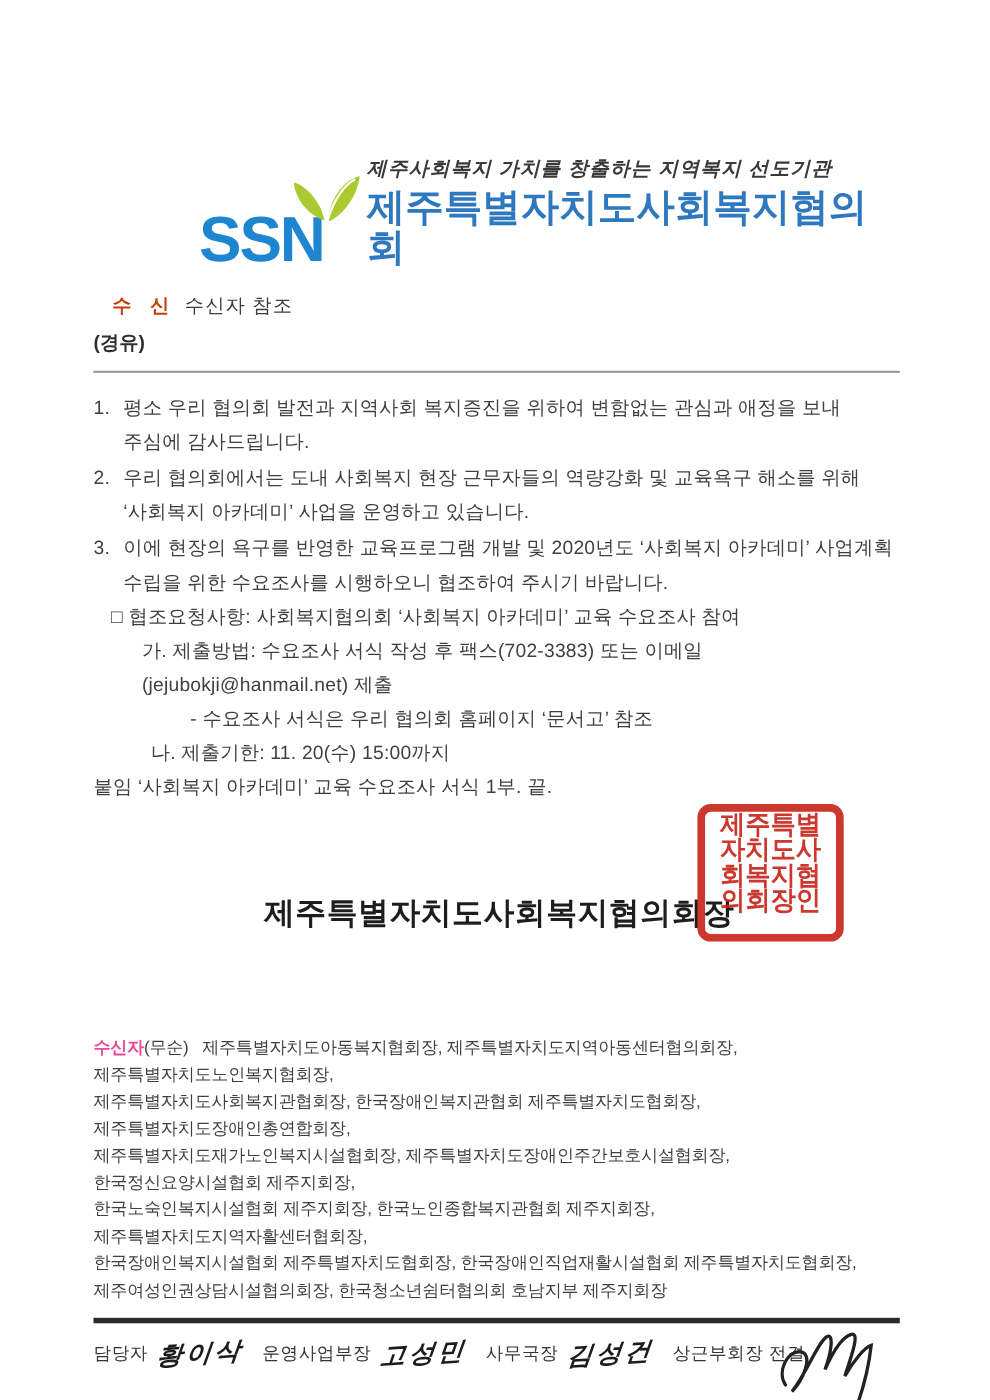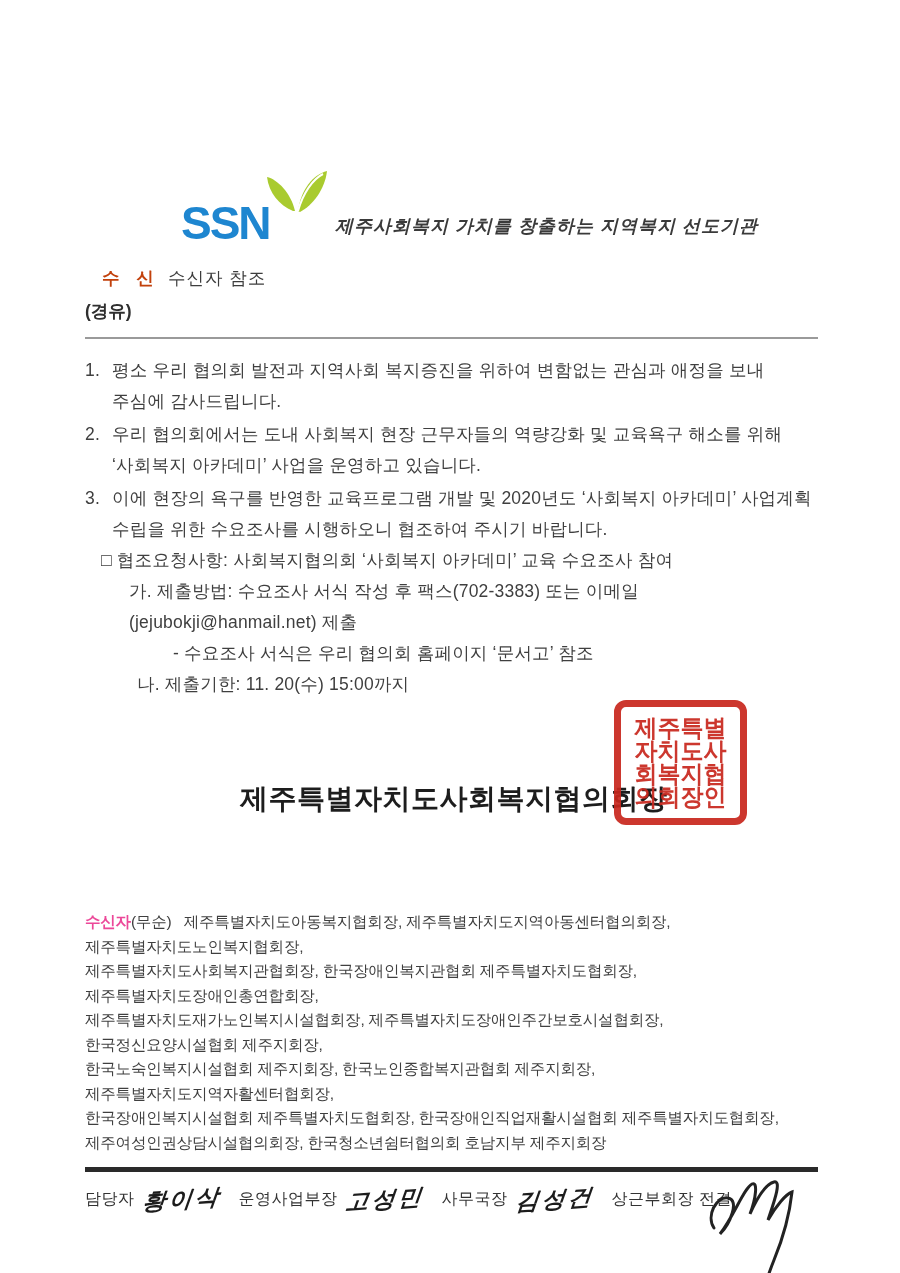--- a/index.html
+++ b/index.html
@@ -7,21 +7,21 @@
   .page {
     position:relative; width:900px; height:1273px; margin:0 auto;
     background:#ffffff; overflow:hidden;
     font-family:"Liberation Sans", sans-serif; color:#3d3d3d;
   }
   .doc { position:absolute; left:85px; right:82px; top:148px; }
 
   
   .logo-row { display:flex; align-items:flex-end; margin-left:96px; height:96px; }
   .logo-mark { position:relative; width:140px; }
-  .logo-acronym { font-size:46px; font-weight:800; letter-spacing:-2px; line-height:0.9; }
+  .logo-acronym { font-size:58px; font-weight:800; letter-spacing:-2px; line-height:0.9; }
   .leaf { position:absolute; top:-34px; left:84px; }
   .logo-text-block { margin-left:14px; padding-bottom:0px; }
   .slogan { font-size:18px; font-weight:700; font-style:italic; color:#3a3a3a; letter-spacing:1px; margin-bottom:6px;margin-top:15px; }
   .org-name { font-size:35px; font-weight:800; letter-spacing:0px; line-height:1.05; }
 
   
   .meta { margin-top:18px; font-size:17.5px; }
   .meta-row { display:flex; line-height:33px; }
   .meta-label { font-weight:700; color:#c2410c; width:66px; letter-spacing:6px; flex:none;margin-left:17px; }
   .meta-value { color:#3d3d3d; letter-spacing:1px; }
@@ -39,23 +39,23 @@
   .ind3 { padding-left:88px; }
   .ind2b { padding-left:52px; }
 
   
   .signer { position:relative; margin-top:40px; height:120px; }
   .signer-title {
     position:absolute; left:155px; top:40px;
     font-size:28px; font-weight:800; color:#1d1d1d; letter-spacing:0.5px;
   }
   .seal {
-    position:absolute; left:529px; top:-40px; width:133px; height:125px;
+    position:absolute; left:549px; top:-40px; width:133px; height:125px;
     border:7px solid #c8271d; border-radius:12px; opacity:0.92;
-    display:flex; flex-direction:column; justify-content:center;
+    display:flex; flex-direction:column; justify-content:flex-start;
     padding:0 2px; background:rgba(255,255,255,0);
   }
   .seal-row { display:flex; justify-content:space-around; color:#c8271d;
     font-weight:800; font-size:23px; line-height:1; transform:scaleY(1.05); }
 
   
   .recipients { margin-top:50px; font-size:15.5px; color:#3f3f3f; line-height:24.5px; letter-spacing:-0.2px; }
   .recipients .r-line { word-break:keep-all; }
   .r-prefix { font-weight:800; color:#ec4899; }
 
@@ -83,20 +83,21 @@
           <svg width="64" height="44" viewBox="0 0 64 44">
             <path d="M30 42 C26 24 12 10 2 8 C4 24 14 36 28 42 Z" fill="#a9cb2f"></path>
             <path d="M33 42 C36 20 48 6 62 2 C60 20 48 36 35 43 Z" fill="#a9cb2f"></path>
             <path d="M33 42 C38 24 48 10 58 5" fill="none" stroke="#ffffff" stroke-width="2"></path>
           </svg>
         </span>
         <span class="logo-acronym" style="color:#1e86d0;">SSN</span>
       </div>
       <div class="logo-text-block">
         <div class="slogan">제주사회복지 가치를 창출하는 지역복지 선도기관</div>
+        <div class="org-name" style="color:#2e78c0;">제주특별자치도사회복지협의회</div>
       </div>
     </div>
 
     <div class="meta">
       <div class="meta-row">
         <span class="meta-label">수 신</span>
         <span class="meta-value">수신자 참조</span>
       </div>
       <div class="meta-via">(경유)</div>
       <hr class="subject-rule">
@@ -112,20 +113,21 @@
         <span class="txt">우리 협의회에서는 도내 사회복지 현장 근무자들의 역량강화 및 교육욕구 해소를 위해 ‘사회복지 아카데미’ 사업을 운영하고 있습니다.</span>
       </div>
       <div class="num-item">
         <span class="no">3.</span>
         <span class="txt">이에 현장의 욕구를 반영한 교육프로그램 개발 및 2020년도 ‘사회복지 아카데미’ 사업계획 수립을 위한 수요조사를 시행하오니 협조하여 주시기 바랍니다.</span>
       </div>
       <div class="line ind1">□ 협조요청사항: 사회복지협의회 ‘사회복지 아카데미’ 교육 수요조사 참여</div>
       <div class="line ind2">가. 제출방법: 수요조사 서식 작성 후 팩스(702-3383) 또는 이메일(jejubokji@hanmail.net) 제출</div>
       <div class="line ind3">- 수요조사 서식은 우리 협의회 홈페이지 ‘문서고’ 참조</div>
       <div class="line ind2b">나. 제출기한: 11. 20(수) 15:00까지</div>
+      <div class="line">붙임  ‘사회복지 아카데미’ 교육 수요조사 서식 1부.   끝.</div>
     </div>
 
     <div class="signer">
       <div class="signer-title">제주특별자치도사회복지협의회장</div>
       <div class="seal">
         <div class="seal-row">제주특별</div>
         <div class="seal-row">자치도사</div>
         <div class="seal-row">회복지협</div>
         <div class="seal-row">의회장인</div>
       </div>

